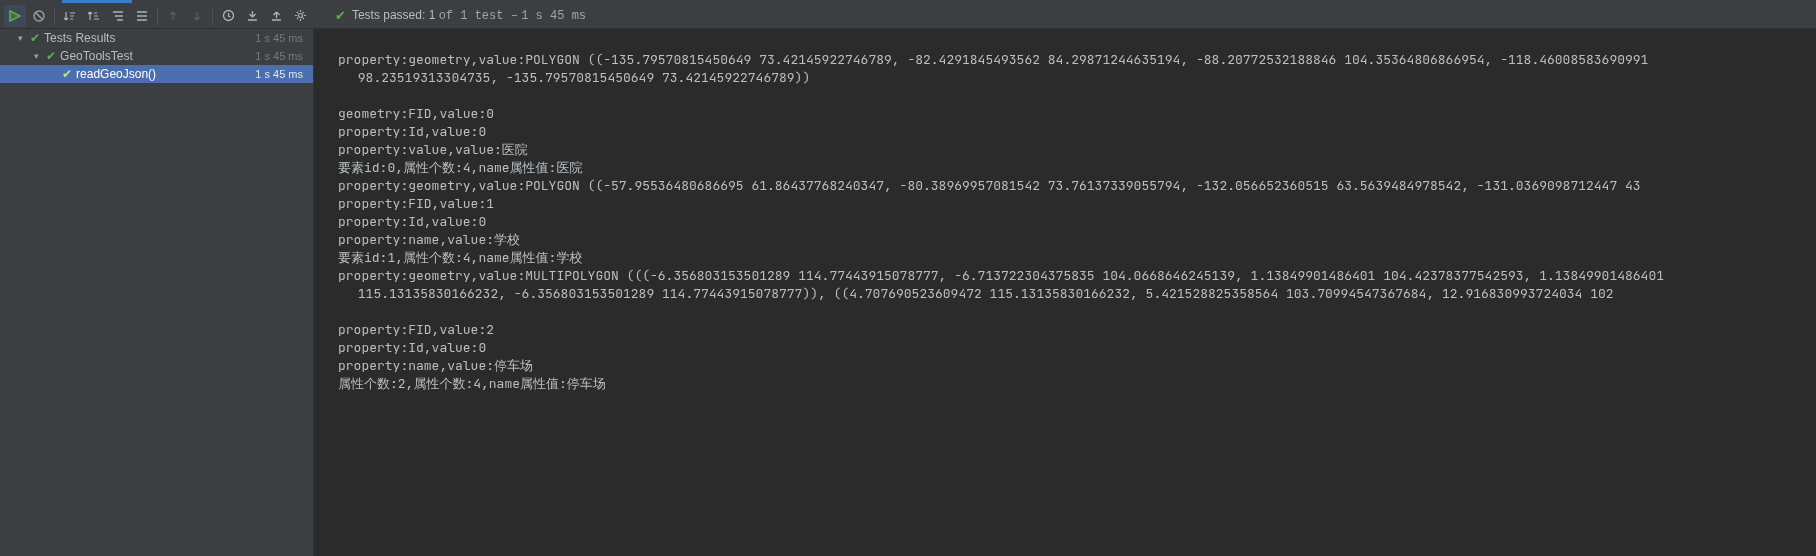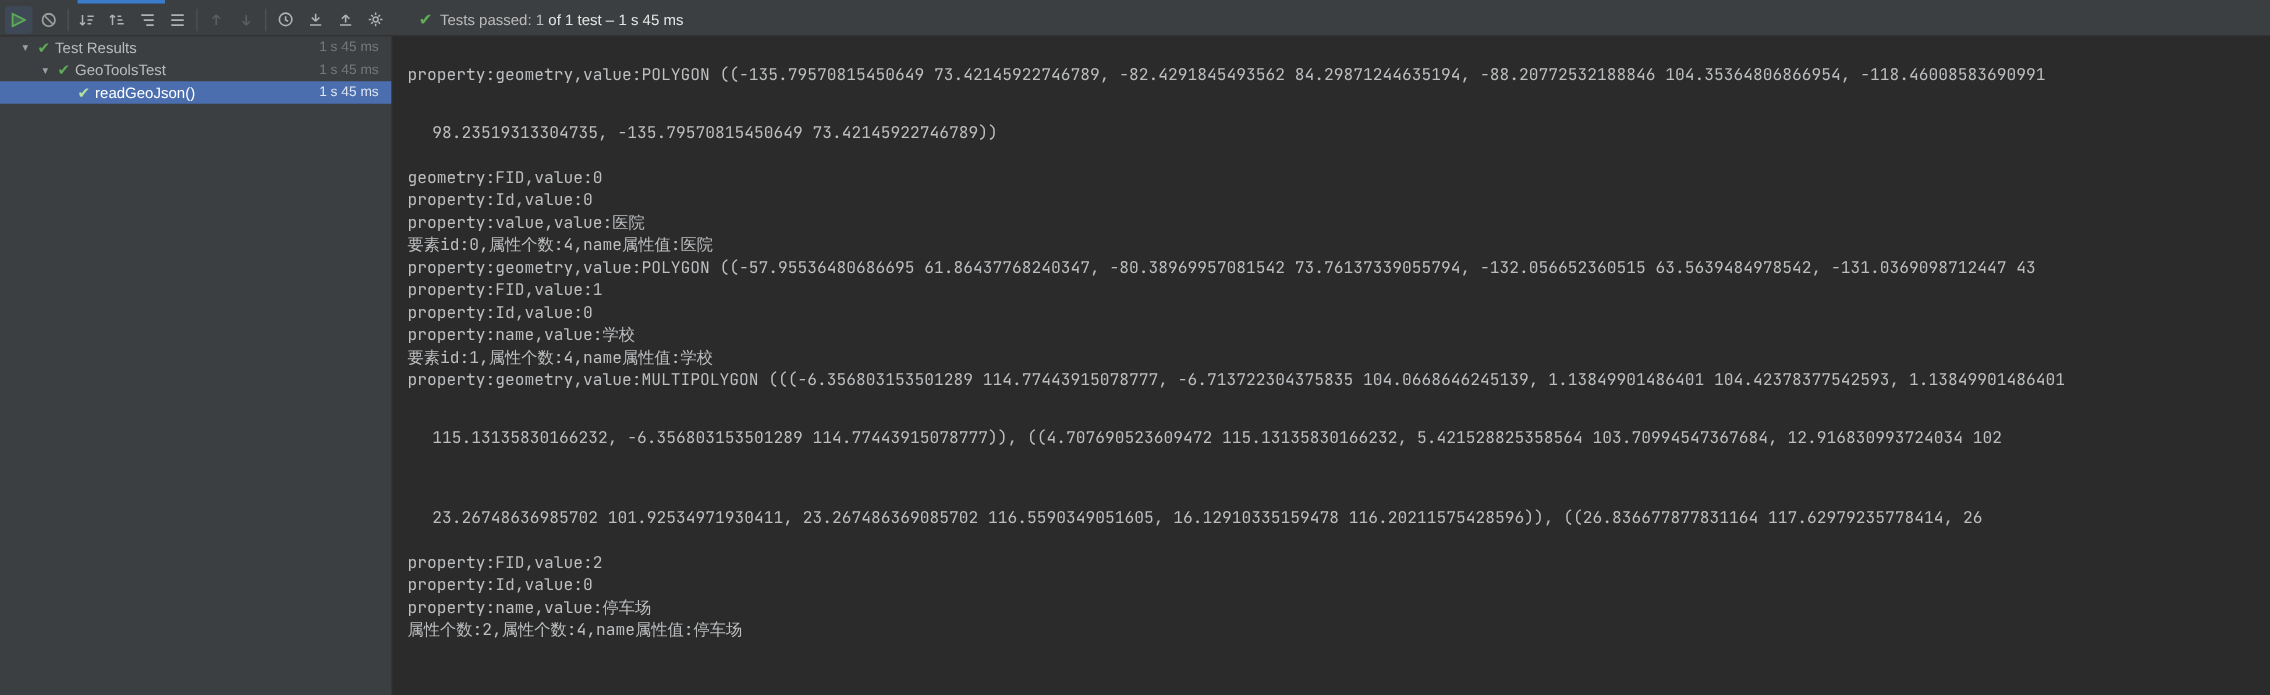--- a/index.html
+++ b/index.html
@@ -38,21 +38,21 @@
     font-size: 13px;
   }
   .tb-btn.green { color: #5fae57; background: #4b6eaf33; }
   .tb-btn.disabled { color: #5a5c5e; }
   .tb-sep { width: 1px; height: 18px; background: #4f5254; margin: 0 2px; }
   .status-area {
     display: flex; align-items: center; gap: 6px; margin-left: 22px;
     color: #bbbbbb;
   }
   .status-area .check { color: #5fae57; font-size: 13px; }
-  .status-area .dim { color: #e5e5e5; }
+  .status-area .dim { color: #a3a3a3; font-family: Liberation Mono, monospace; }
   .main {
     flex: 1; display: flex; overflow: hidden; background: #2b2b2b;
   }
   .tree {
     width: 314px;
     background: #3c3f41;
     border-right: 1px solid #323232;
     display: flex; flex-direction: column;
     font-size: 12px;
   }
@@ -74,26 +74,26 @@
   .indent-1 { padding-left: 18px; }
   .indent-2 { padding-left: 34px; }
   .indent-3 { padding-left: 50px; }
   .console {
     flex: 1;
     background: #2b2b2b;
     color: #bcbec0;
     font-family: "JetBrains Mono","Consolas",monospace;
     font-size: 13px;
     line-height: 18px;
-    padding: 4px 12px;
+    padding: 4px 24px;
     overflow: auto;
     white-space: pre-wrap;
     word-break: break-all;
   }
-  .console .wrap { padding-left: 12px; display: block; margin-top: 28px; }
+  .console .wrap { padding-left: 12px; display: block; }
   svg { display:block; }
 </style>
 </head>
 <body>
 
 <div class="container">
   <div class="top-tab-strip">
     <div class="active-indicator"></div>
   </div>
 
@@ -175,21 +175,21 @@
         <span class="dim">1 s 45 ms</span>
       </span>
     </div>
   </div>
 
   <div class="main">
     <div class="tree">
       <div class="tree-row indent-1">
         <span class="caret">▾</span>
         <span class="check">✔</span>
-        <span class="label">Test Results</span>
+        <span class="label">Tests Results</span>
         <span class="time">1 s 45 ms</span>
       </div>
       <div class="tree-row indent-2">
         <span class="caret">▾</span>
         <span class="check">✔</span>
         <span class="label">GeoToolsTest</span>
         <span class="time">1 s 45 ms</span>
       </div>
       <div class="tree-row indent-3 selected">
         <span class="caret"></span>
@@ -206,20 +206,19 @@
 <span>property:Id,value:0</span>
 <span>property:value,value:医院</span>
 <span>要素id:0,属性个数:4,name属性值:医院</span>
 <span>property:geometry,value:POLYGON ((-57.95536480686695 61.86437768240347, -80.38969957081542 73.76137339055794, -132.056652360515 63.5639484978542, -131.0369098712447 43</span>
 <span>property:FID,value:1</span>
 <span>property:Id,value:0</span>
 <span>property:name,value:学校</span>
 <span>要素id:1,属性个数:4,name属性值:学校</span>
 <span>property:geometry,value:MULTIPOLYGON (((-6.356803153501289 114.77443915078777, -6.713722304375835 104.0668646245139, 1.13849901486401 104.42378377542593, 1.13849901486401</span>
 <span class="wrap"> 115.13135830166232, -6.356803153501289 114.77443915078777)), ((4.707690523609472 115.13135830166232, 5.421528825358564 103.70994547367684, 12.916830993724034 102</span>
-<span class="wrap"> 23.26748636985702 101.92534971930411, 23.267486369085702 116.5590349051605, 16.12910335159478 116.20211575428596)), ((26.836677877831164 117.62979235778414, 26</span>
 <span>property:FID,value:2</span>
 <span>property:Id,value:0</span>
 <span>property:name,value:停车场</span>
 <span>属性个数:2,属性个数:4,name属性值:停车场</span>
     </div>
   </div>
 </div>
 
 </body></html>

